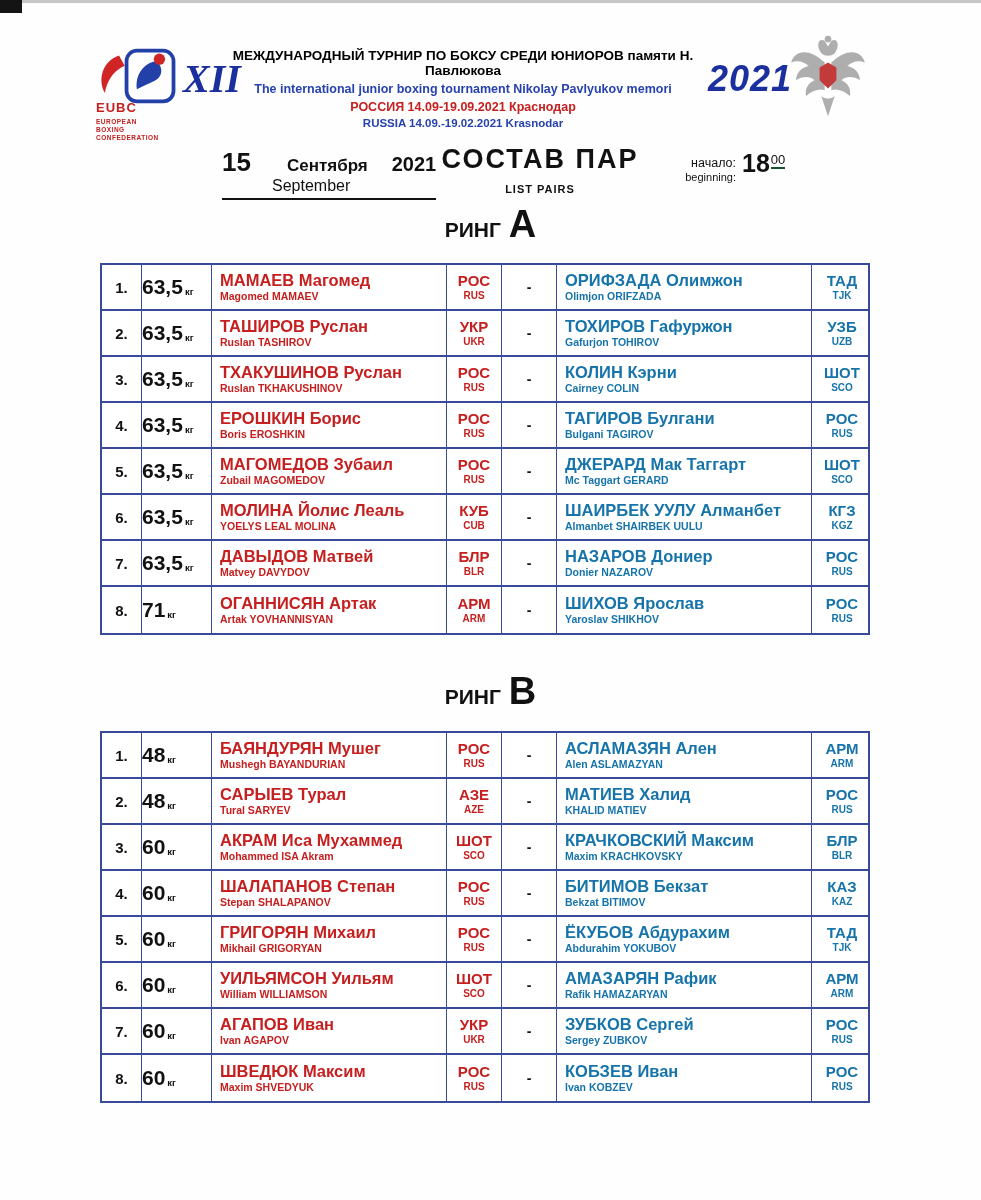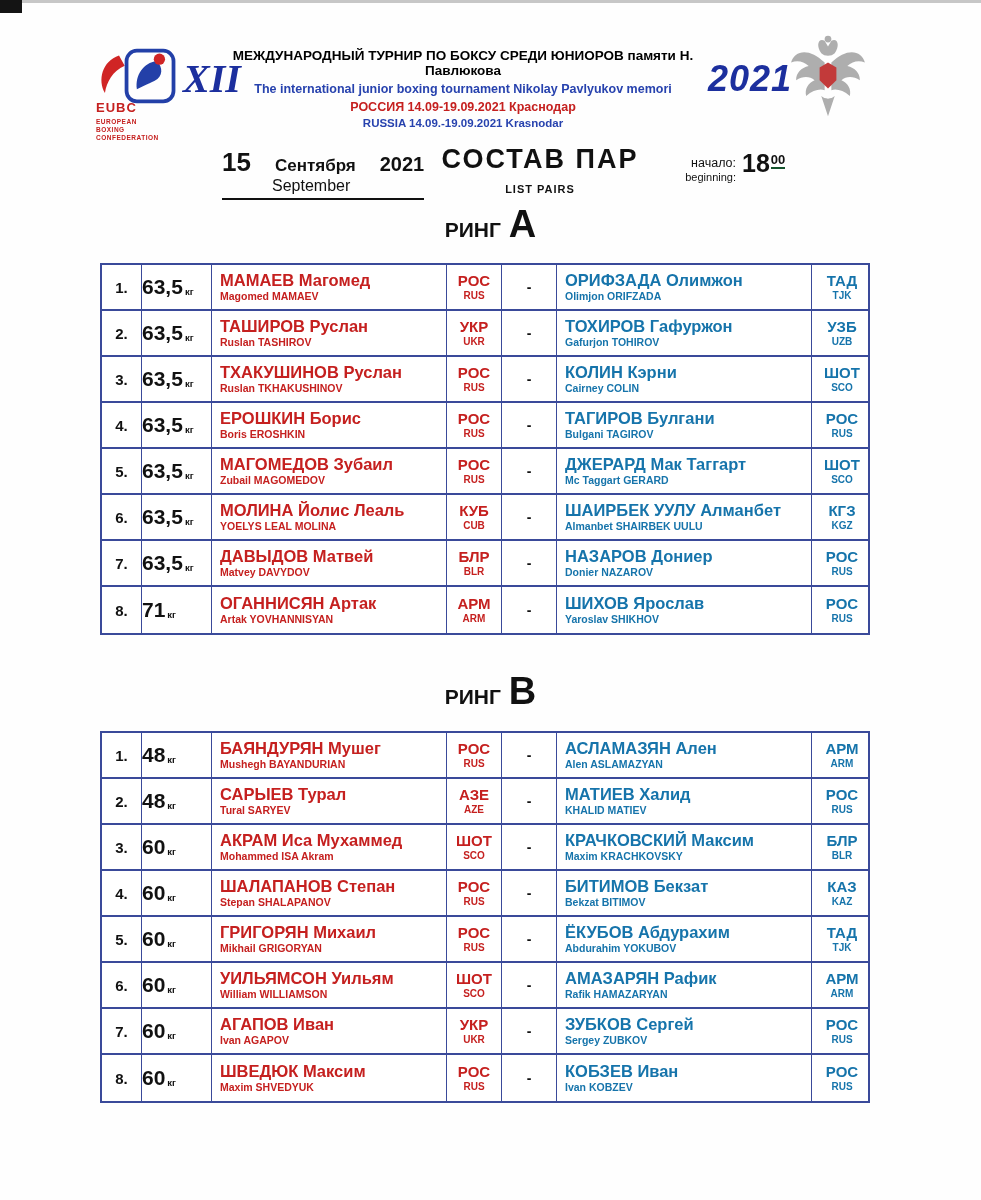--- a/index.html
+++ b/index.html
@@ -33,35 +33,35 @@
 
   .year-big { position:absolute; left:708px; top:58px; font-size:36px; font-weight:700;
               font-style:italic; color:#1c2f9e; letter-spacing:1px; }
   .emblem { position:absolute; left:786px; top:34px; }
 
   
   .date-block { position:absolute; left:222px; top:147px; border-bottom:2px solid #111;
                 padding-bottom:3px; min-width:168px; }
   .date-line { display:flex; align-items:baseline; gap:24px; }
   .date-day { font-size:26px; font-weight:700; }
-  .date-month { font-size:17px; font-weight:700; }
+  .date-month { font-size:17px; font-weight:700;margin-left:12px; }
   .date-year { font-size:20px; font-weight:700; }
   .date-month-en { font-size:16px; margin-left:50px; margin-top:-1px; }
 
   .list-title { position:absolute; left:425px; top:144px; width:230px; text-align:center; }
   .list-title-main { font-size:27px; font-weight:700; letter-spacing:2px; }
   .list-title-en { font-size:11px; font-weight:700; letter-spacing:1px; margin-top:8px; }
 
   .start-label { position:absolute; left:648px; top:156px; width:88px; text-align:right; }
   .start-label-ru { font-size:12.5px; }
   .start-label-en { font-size:11px; margin-top:1px; }
 
   .time-block { position:absolute; left:742px; top:149px; }
   .time-hour { font-size:25px; font-weight:700; }
-  .time-min { font-size:13px; font-weight:700; display:inline-block; transform:translateY(-8px);
+  .time-min { font-size:13px; font-weight:400; display:inline-block; transform:translateY(-8px);
               border-bottom:2px solid #14532d; margin-left:1px; }
 
   
   .ring-heading { position:absolute; left:0; right:0; display:flex; justify-content:center;
                   align-items:baseline; gap:8px; }
   .ring-word { font-size:21px; font-weight:700; }
   .ring-letter { font-size:38px; font-weight:700; }
   .ring-a-heading { top:203px; }
   .ring-b-heading { top:670px; }
 
@@ -119,21 +119,21 @@
       <div>CONFEDERATION</div>
     </div>
   </div>
 
   <div class="edition">XII</div>
 
   <div class="header-center">
     <div class="h-line1">МЕЖДУНАРОДНЫЙ ТУРНИР ПО БОКСУ СРЕДИ ЮНИОРОВ памяти Н. Павлюкова</div>
     <div class="h-line2">The international junior boxing tournament  Nikolay Pavlyukov memori</div>
     <div class="h-line3">РОССИЯ  14.09-19.09.2021  Краснодар</div>
-    <div class="h-line4">RUSSIA  14.09.-19.09.2021  Krasnodar</div>
+    <div class="h-line4">RUSSIA  14.09.-19.02.2021  Krasnodar</div>
   </div>
 
   <div class="year-big">2021</div>
 
   <div class="emblem">
     <svg viewBox="0 0 100 112" width="84" height="94" aria-hidden="true">
       <g fill="#aeaeae">
         <path d="M46 34 C28 16 10 19 6 34 C14 31 21 33 27 38 C18 40 12 46 12 55 C20 50 28 50 34 55 C26 59 22 65 24 74 C32 67 40 65 46 67 Z"></path>
         <path d="M54 34 C72 16 90 19 94 34 C86 31 79 33 73 38 C82 40 88 46 88 55 C80 50 72 50 66 55 C74 59 78 65 76 74 C68 67 60 65 54 67 Z"></path>
         <path d="M42 23 C35 13 39 4 46 8 L50 15 L54 8 C61 4 65 13 58 23 C54 27 46 27 42 23 Z"></path>

